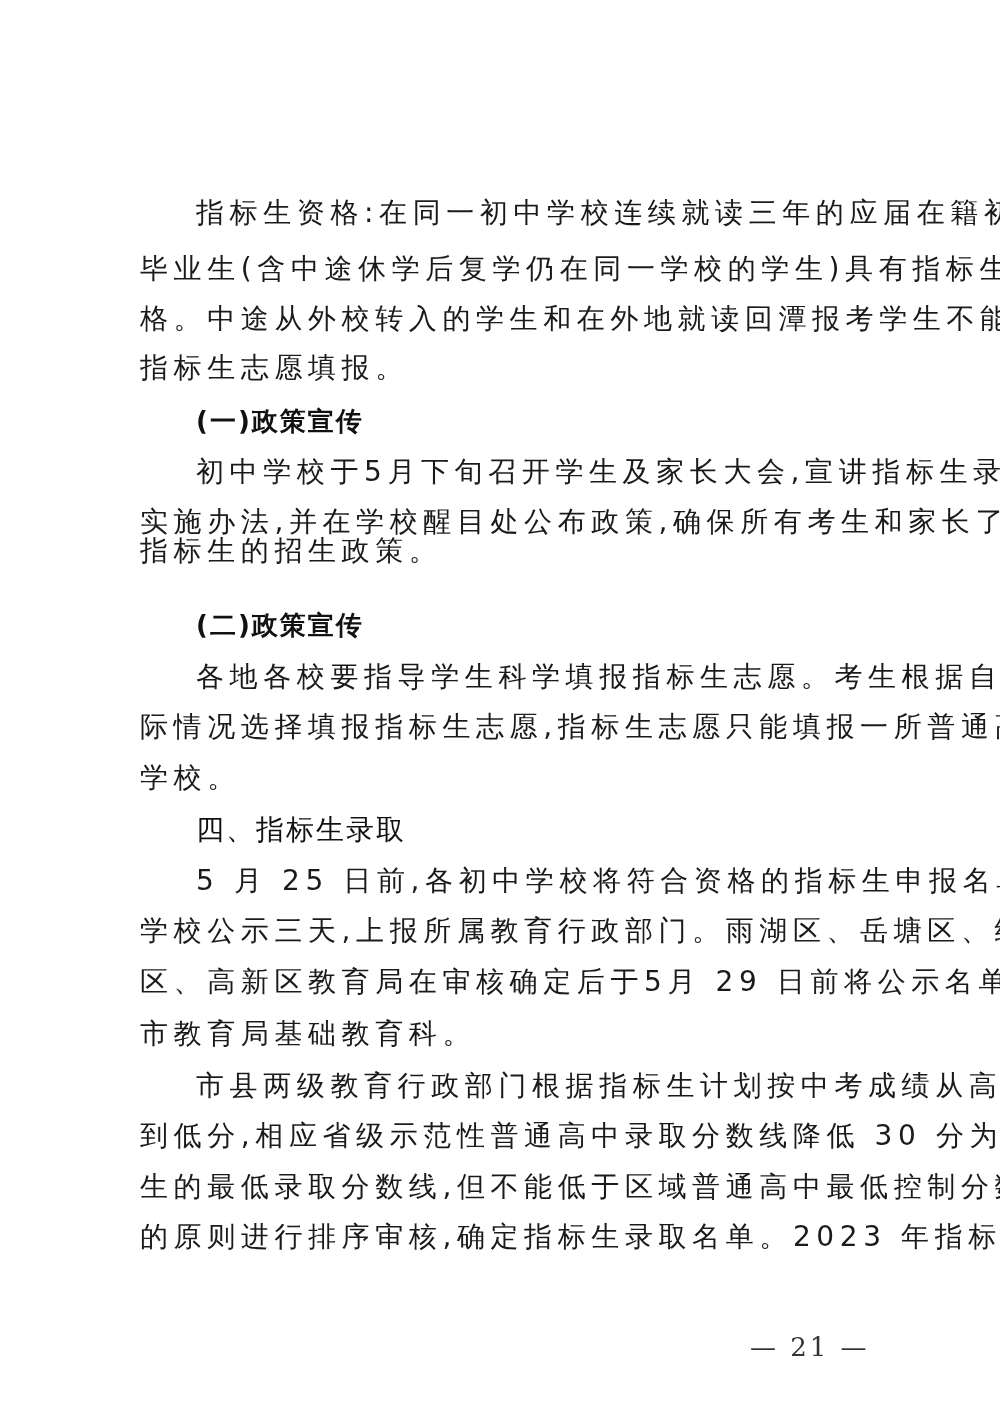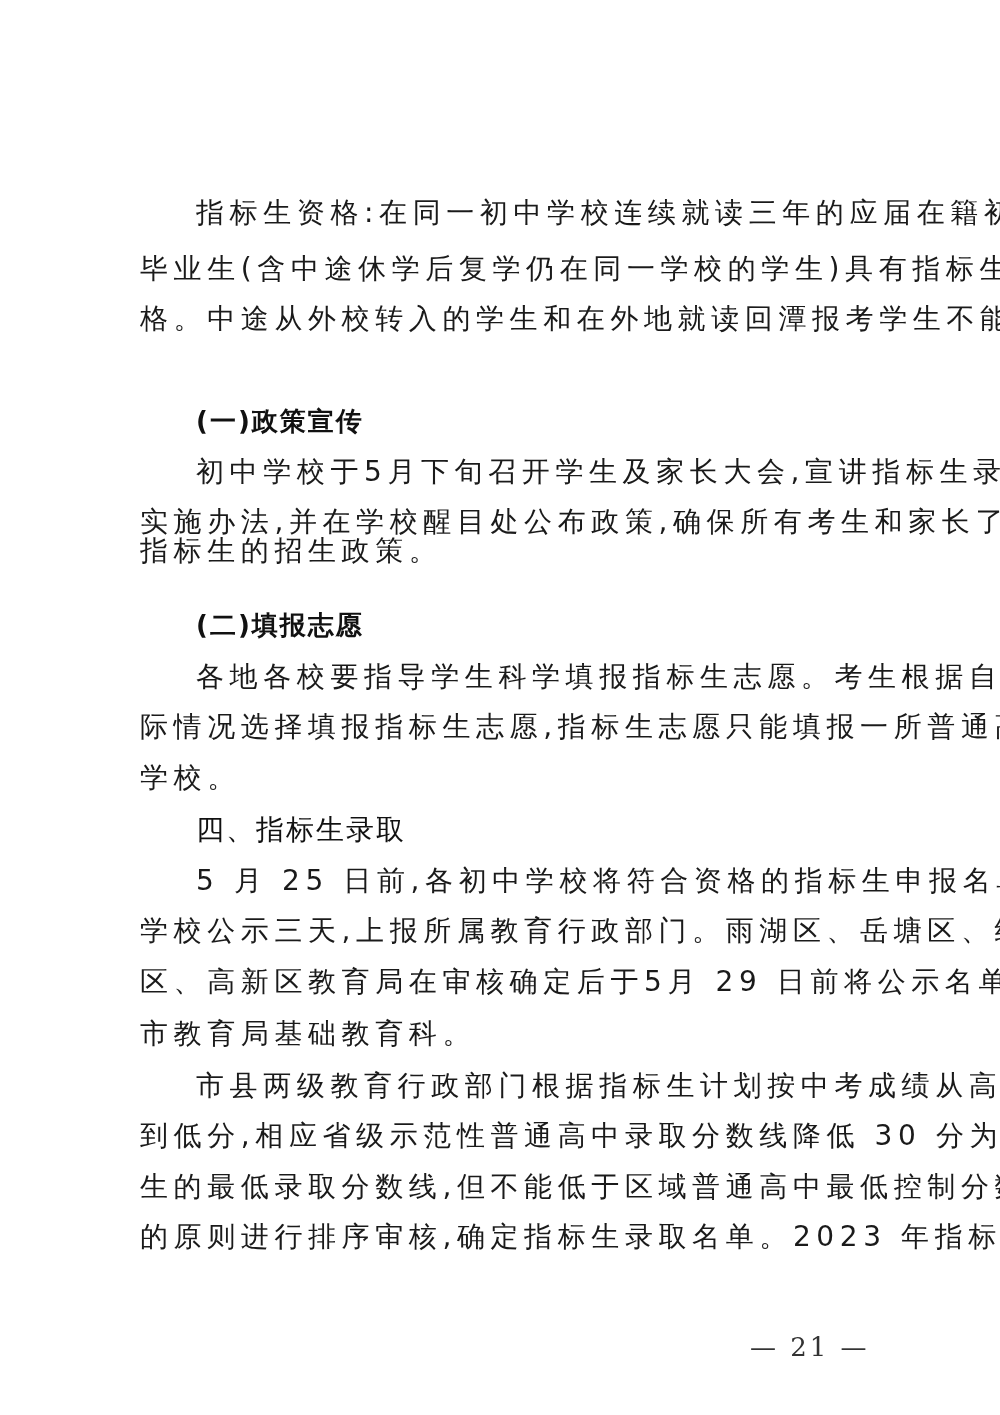--- a/index.html
+++ b/index.html
@@ -63,27 +63,28 @@
 </style>
 </head>
 <body>
 
 <div class="page">
 
 
   <div class="line indent" style="top:195px;">指标生资格:在同一初中学校连续就读三年的应届在籍初中</div>
   <div class="line" style="top:251px;">毕业生(含中途休学后复学仍在同一学校的学生)具有指标生资</div>
   <div class="line" style="top:301px;">格。中途从外校转入的学生和在外地就读回潭报考学生不能参加</div>
+  <div class="line last" style="top:350px;">指标生志愿填报。</div>
 
   <div class="line indent h2" style="top:403px;">(一)政策宣传</div>
   <div class="line indent" style="top:454px;">初中学校于5月下旬召开学生及家长大会,宣讲指标生录取</div>
   <div class="line" style="top:504px;">实施办法,并在学校醒目处公布政策,确保所有考生和家长了解</div>
   <div class="line last" style="top:533px;">指标生的招生政策。</div>
 
-  <div class="line indent h2" style="top:607px;">(二)填报志愿</div>
+  <div class="line indent h2" style="top:607px;">(二)政策宣传</div>
   <div class="line indent" style="top:659px;">各地各校要指导学生科学填报指标生志愿。考生根据自身实</div>
   <div class="line" style="top:709px;">际情况选择填报指标生志愿,指标生志愿只能填报一所普通高中</div>
   <div class="line last" style="top:760px;">学校。</div>
 
   <div class="line indent h1" style="top:812px;">四、指标生录取</div>
 
   <div class="line indent" style="top:863px;">5 月 25 日前,各初中学校将符合资格的指标生申报名单在</div>
   <div class="line" style="top:913px;">学校公示三天,上报所属教育行政部门。雨湖区、岳塘区、经开</div>
   <div class="line" style="top:964px;">区、高新区教育局在审核确定后于5月 29 日前将公示名单上报</div>
   <div class="line last" style="top:1016px;">市教育局基础教育科。</div>

